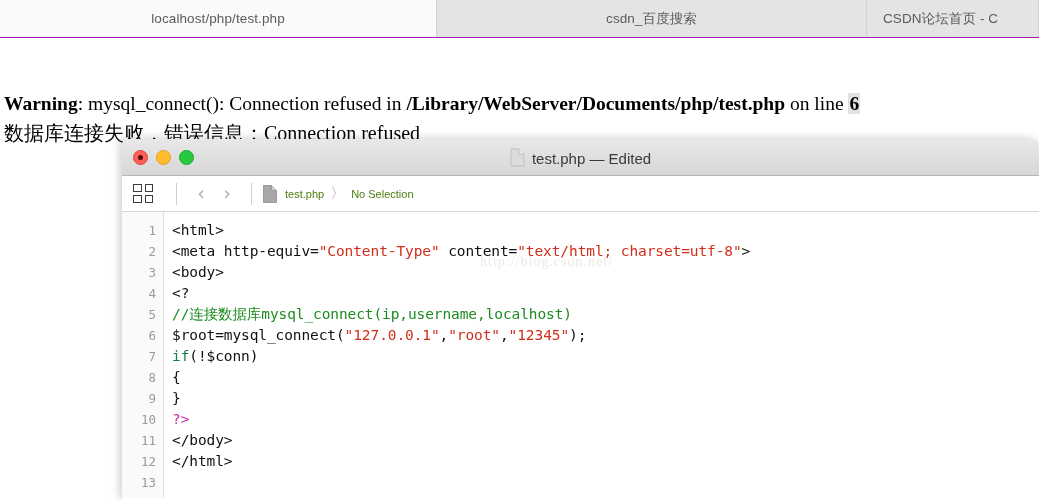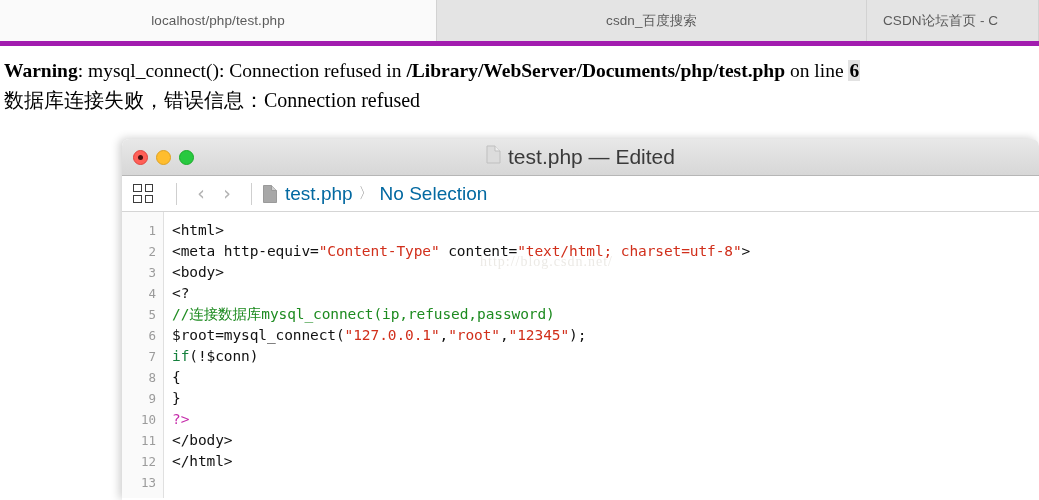--- a/index.html
+++ b/index.html
@@ -13,25 +13,25 @@
     font-family: "Liberation Sans", sans-serif;
     overflow: hidden;
     position: relative;
   }
 
   
   .tabstrip {
     position: absolute;
     left: 0; top: 0;
     width: 1039px;
-    height: 46px;
+    height: 38px;
     background: #f4f4f4;
     display: flex;
     align-items: stretch;
-    border-bottom: 5px solid #a21caf;
+    border-bottom: 1px solid #a21caf;
     box-sizing: border-box;
   }
   .tab {
     display: flex;
     align-items: center;
     justify-content: center;
     font-size: 13.5px;
     color: #5b5b5b;
     box-sizing: border-box;
     height: 100%;
@@ -60,21 +60,21 @@
     width: 1039px;
     padding: 0;
   }
   .warn-line {
     font-family: "Liberation Serif", "DejaVu Serif", serif;
     font-size: 19.5px;
     color: #000;
     line-height: 1.0;
     white-space: nowrap;
   }
-  .warn-1 { margin: 23px 0 0 4px; }
+  .warn-1 { margin: 56px 0 0 4px; }
   .warn-2 { margin: 9px 0 8px 4px; font-size: 20px; }
   .warn-1 b { font-weight: bold; }
   .hl-num {
     background: #e2e2e2;
     font-weight: bold;
     padding: 0 1px;
   }
 
   
   .editor-window {
@@ -117,24 +117,24 @@
     position: absolute;
     left: 4px; top: 4px;
     width: 5px; height: 5px;
     border-radius: 50%;
     background: #4a1010;
   }
   .title-center {
     position: absolute;
     left: 0; right: 0;
     display: flex;
-    align-items: flex-start;
+    align-items: flex-end;
     justify-content: center;
     gap: 7px;
-    font-size: 21px;
+    font-size: 15px;
     color: #3a3a3a;
     pointer-events: none;
   }
   .doc-icon {
     width: 15px; height: 19px;
     display: inline-block;
   }
 
   .breadcrumb-bar {
     height: 36px;
@@ -171,22 +171,22 @@
     width: 26px;
     text-align: center;
     line-height: 1;
     font-family: "DejaVu Sans", sans-serif;
   }
   .crumb-doc {
     width: 14px; height: 18px;
     margin-right: 8px;
   }
   .crumb-text {
-    font-size: 19px;
-    color: #0369a1;
+    font-size: 11px;
+    color: #4d7c0f;
   }
   .crumb-sep {
     font-size: 15px;
     color: #9a9a9a;
     margin: 0 6px;
     font-family: "DejaVu Sans", sans-serif;
   }
 
   
   .code-area {
@@ -328,21 +328,21 @@
       <div class="watermark">http://blog.csdn.net/</div>
 
       <div class="cl"><span>&lt;html&gt;</span></div>
 
       <div class="cl"><span>&lt;meta http-equiv=</span><span class="s-str">"Content-Type"</span><span> content=</span><span class="s-str">"text/html; charset=utf-8"</span><span>&gt;</span></div>
 
       <div class="cl"><span>&lt;body&gt;</span></div>
 
       <div class="cl"><span>&lt;?</span></div>
 
-      <div class="cl s-com"><span>//连接数据库mysql_connect(ip,refused,password)</span></div>
+      <div class="cl s-com"><span>//连接数据库mysql_connect(ip,username,localhost)</span></div>
 
       <div class="cl"><span class="selected selrow"><span>$root=mysql_connect(</span><span class="s-str">"127.0.0.1"</span><span>,</span><span class="s-str">"root"</span><span>,</span><span class="s-str">"12345"</span><span>);</span></span></div>
 
       <div class="cl"><span class="s-kw">if</span><span>(!$conn)</span></div>
 
       <div class="cl"><span>{</span></div>
 
 
       <div class="cl"><span>}</span></div>
 

